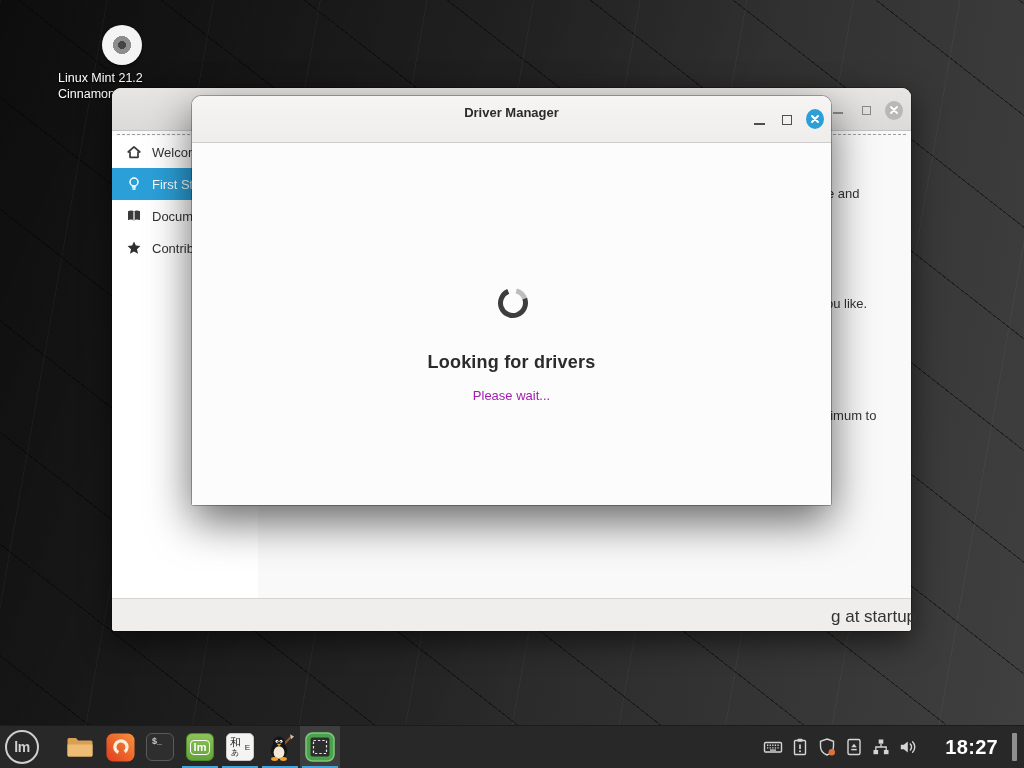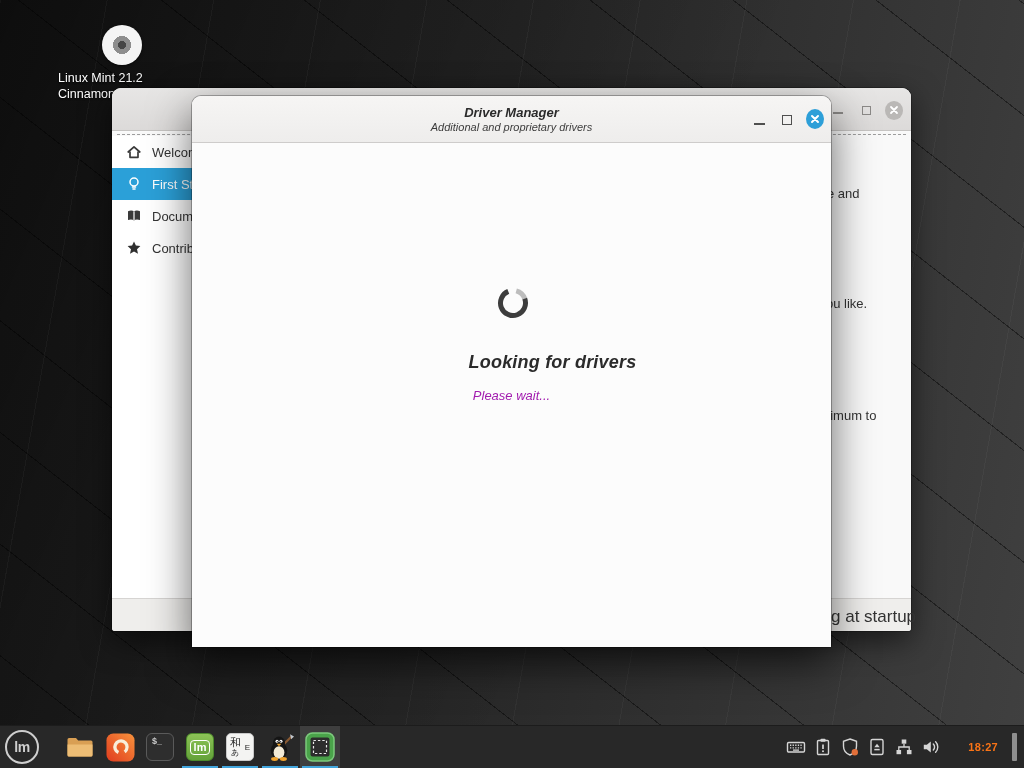--- a/index.html
+++ b/index.html
@@ -54,41 +54,40 @@
   .ww-item.selected { background:#2ba0d8; color:#ffffff; }
   .ww-item svg { flex:0 0 auto; }
   .ww-frag { position:absolute; font-size:13px; color:#333333; white-space:nowrap; }
   .ww-footer { position:absolute; left:0; right:0; bottom:0; height:33px; background:#efeeec;
     border-top:1px solid #d6d4d2; border-radius:0 0 3px 3px; }
   .ww-footer-frag { position:absolute; left:719px; top:8px; font-size:17px; color:#333333;
     white-space:nowrap; }
 
   
   .dm-dialog {
-    position:absolute; left:192px; top:96px; width:639px; height:551px; z-index:3;
+    position:absolute; left:192px; top:96px; width:639px; height:409px; z-index:3;
     background:#fcfcfc; border-radius:9px 9px 2px 2px;
     box-shadow: 0 16px 44px rgba(0,0,0,0.6), 0 0 0 1px rgba(0,0,0,0.28);
-    font-style: italic;
   }
   .dm-titlebar {
     position:absolute; top:0; left:0; right:0; height:47px; text-align:center;
     background:linear-gradient(#f6f5f4, #eeedec);
     border-bottom:1px solid #cecccb; border-radius:9px 9px 0 0;
   }
   .dm-title { padding-top:9px; font-size:13px; font-weight:bold; color:#2b2b2b; }
   .dm-subtitle { margin-top:1px; font-size:11px; color:#3c3c3c; }
   .dm-min { right:63px; top:15px; } .dm-max { right:35px; top:15px; } .dm-close { right:7px; top:14px; }
   .glyph-min-d { width:11px; height:2px; background:#4f4f4f; margin-top:7px; }
   .glyph-max-d { width:10px; height:10px; border:1.5px solid #4f4f4f; }
   .circle-close-blue { width:20px; height:20px; border-radius:50%; background:#2d9fd8;
     display:flex; align-items:center; justify-content:center; }
   .dm-body { position:absolute; top:48px; left:0; right:0; bottom:0; background:#fcfcfc; }
   .spinner { position:absolute; left:303px; top:141px; width:36px; height:36px; }
   .dm-heading { position:absolute; top:208px; left:0; width:100%; text-align:center;
-    font-size:18px; font-weight:bold; color:#2b2b2b; letter-spacing:0.2px;margin-left:41px; }
+    font-size:18px; font-weight:bold; color:#2b2b2b; letter-spacing:0.2px; }
   .dm-message { position:absolute; top:244px; left:0; width:100%; text-align:center;
     font-size:13px; color:#a21caf; }
 
   
   .taskbar {
     position:absolute; left:0; bottom:0; width:1024px; height:43px; z-index:5;
     background:#282828; border-top:1px solid #1c1c1c;
     display:flex; align-items:center;
   }
   .menu-btn { width:40px; height:40px; margin-left:2px; display:flex; align-items:center;
@@ -116,21 +115,21 @@
   .icon-ime { width:28px; height:28px; background:#f4f4f2; border:1px solid #c9c9c9;
     border-radius:5px; position:relative; color:#222222; }
   .ime-main { position:absolute; top:1px; left:3px; font-size:11px; }
   .ime-sub1 { position:absolute; bottom:2px; left:4px; font-size:8px; }
   .ime-sub2 { position:absolute; top:9px; right:3px; font-size:8px; }
   .icon-tux { width:28px; height:28px; }
   .icon-shot { width:30px; height:30px; }
 
   .tb-tray { margin-left:auto; display:flex; align-items:center; gap:7px; padding-right:4px; }
   .tray-icon { width:20px; height:20px; display:flex; align-items:center; justify-content:center; }
-  .clock { color:#f97316; font-size:11px; font-weight:bold; letter-spacing:0.3px; margin:0 7px 0 20px; }
+  .clock { color:#ffffff; font-size:20px; font-weight:bold; letter-spacing:0.3px; margin:0 7px 0 20px; }
   .show-desktop { width:5px; height:28px; background:#8f8f8f; border-radius:1px; margin-right:3px; }
 </style>
 </head>
 <body>
 
 <div class="desktop">
 
   <div class="desktop-icon">
     <div class="disc"></div>
     <div class="desktop-icon-label">
@@ -192,21 +191,20 @@
       <span class="ww-frag" style="left:711px; top:276px;">nimum to</span>
     </div>
     <div class="ww-footer">
       <span class="ww-footer-frag">g at startup</span>
     </div>
   </div>
 
   <div class="dm-dialog">
     <div class="dm-titlebar">
       <div class="dm-title">Driver Manager</div>
-      <div class="dm-subtitle">Additional and proprietary drivers</div>
       <div class="winbtn dm-min">
         <div class="glyph-min-d"></div>
       </div>
       <div class="winbtn dm-max">
         <div class="glyph-max-d"></div>
       </div>
       <div class="winbtn dm-close">
         <div class="circle-close-blue">
           <svg width="10" height="10" viewBox="0 0 10 10">
             <path d="M2 2 L8 8 M8 2 L2 8" stroke="#ffffff" stroke-width="2" stroke-linecap="round"></path>

